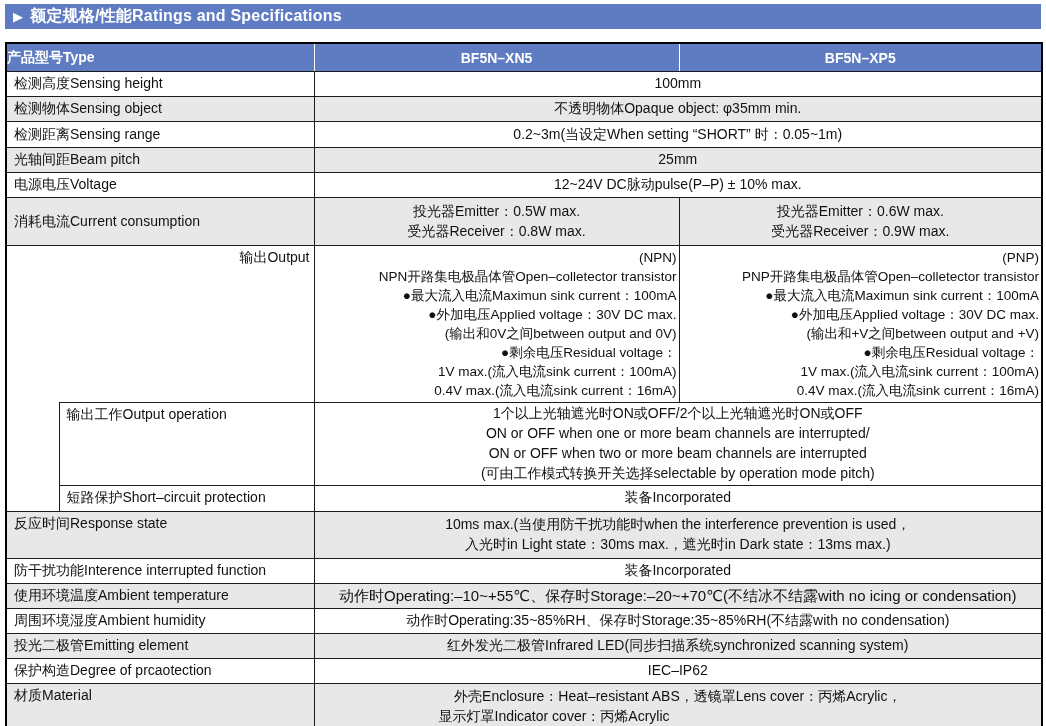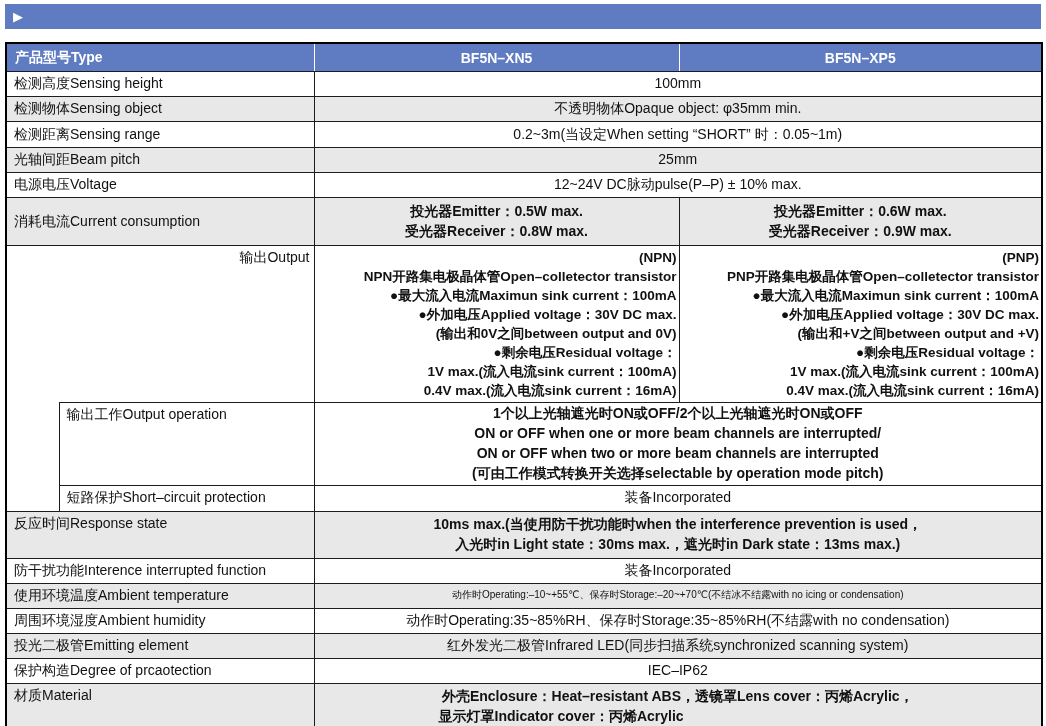--- a/index.html
+++ b/index.html
@@ -7,41 +7,42 @@
        font-family:"Liberation Sans","DejaVu Sans",sans-serif;color:#111;}
   .wrap{padding:4px 5px 0 5px;}
   .title-bar{height:25px;background:#5f7cc2;color:#fff;display:flex;align-items:center;
              padding-left:8px;font-size:16px;font-weight:bold;letter-spacing:.2px;}
   .title-bar .tri{font-size:13px;margin-right:7px;line-height:1;}
   table.spec{border-collapse:collapse;table-layout:fixed;width:1036px;margin-top:13px;
              border:2px solid #000;font-size:14px;}
   td,th{border:1px solid #1c1c1c;overflow:hidden;}
   th{background:#5f7cc2;color:#fff;font-weight:bold;font-size:14px;
      border-left:1px solid #fff;border-right:1px solid #fff;height:25px;}
-  th.th-type{text-align:left;padding-left:8px;font-weight:bold;}
+  th.th-type{text-align:left;padding-left:0;font-weight:bold;}
   td.lab{text-align:left;padding:1px 4px 1px 7px;vertical-align:middle;background:inherit;}
   td.val{text-align:center;padding:1px 6px;vertical-align:middle;line-height:1.42;}
   tr.alt{background:#e8e8e8;}
   td.block{text-align:left;vertical-align:top;padding:2px 2px 2px 5px;
            font-size:13.5px;line-height:19px;white-space:pre;}
   td.toplab{vertical-align:top;padding-top:3px;border-bottom:none;}
   td.strip{border-top:none;}
   .rh22>td{height:22px;} .rh23>td{height:23px;}
   .rh45>td{height:45px;} .rh152>td{height:152px;text-align:right;} .rh74>td{height:74px;}
   .rh42>td{height:42px;}
-  .l{display:block;font-weight:bold;}
+  .l{display:block;}
   .op-lines{line-height:18.5px;margin-left:21px;}
 </style>
 </head>
 <body>
 
 <div class="wrap">
 
   <div class="title-bar">
     <span class="tri">▶</span>
+    <span>额定规格/性能Ratings and Specifications</span>
   </div>
 
   <table class="spec">
     <colgroup>
       <col style="width:53px">
         <col style="width:255px">
         <col style="width:365px">
         <col style="width:363px">
     </colgroup>
 
@@ -119,21 +120,21 @@
       </td>
     </tr>
 
     <tr class="rh22">
       <td colspan="2" class="lab">防干扰功能Interence interrupted function</td>
       <td colspan="2" class="val">装备Incorporated</td>
     </tr>
 
     <tr class="rh22 alt">
       <td colspan="2" class="lab">使用环境温度Ambient temperature</td>
-      <td colspan="2" class="val" style="font-size:10px;">动作时Operating:–10~+55℃、保存时Storage:–20~+70℃(不结冰不结露with no icing or condensation)</td>
+      <td colspan="2" class="val" style="font-size:15px;">动作时Operating:–10~+55℃、保存时Storage:–20~+70℃(不结冰不结露with no icing or condensation)</td>
     </tr>
 
     <tr class="rh22">
       <td colspan="2" class="lab">周围环境湿度Ambient humidity</td>
       <td colspan="2" class="val">动作时Operating:35~85%RH、保存时Storage:35~85%RH(不结露with no condensation)</td>
     </tr>
 
     <tr class="rh22 alt">
       <td colspan="2" class="lab">投光二极管Emitting element</td>
       <td colspan="2" class="val">红外发光二极管Infrared LED(同步扫描系统synchronized scanning system)</td>

